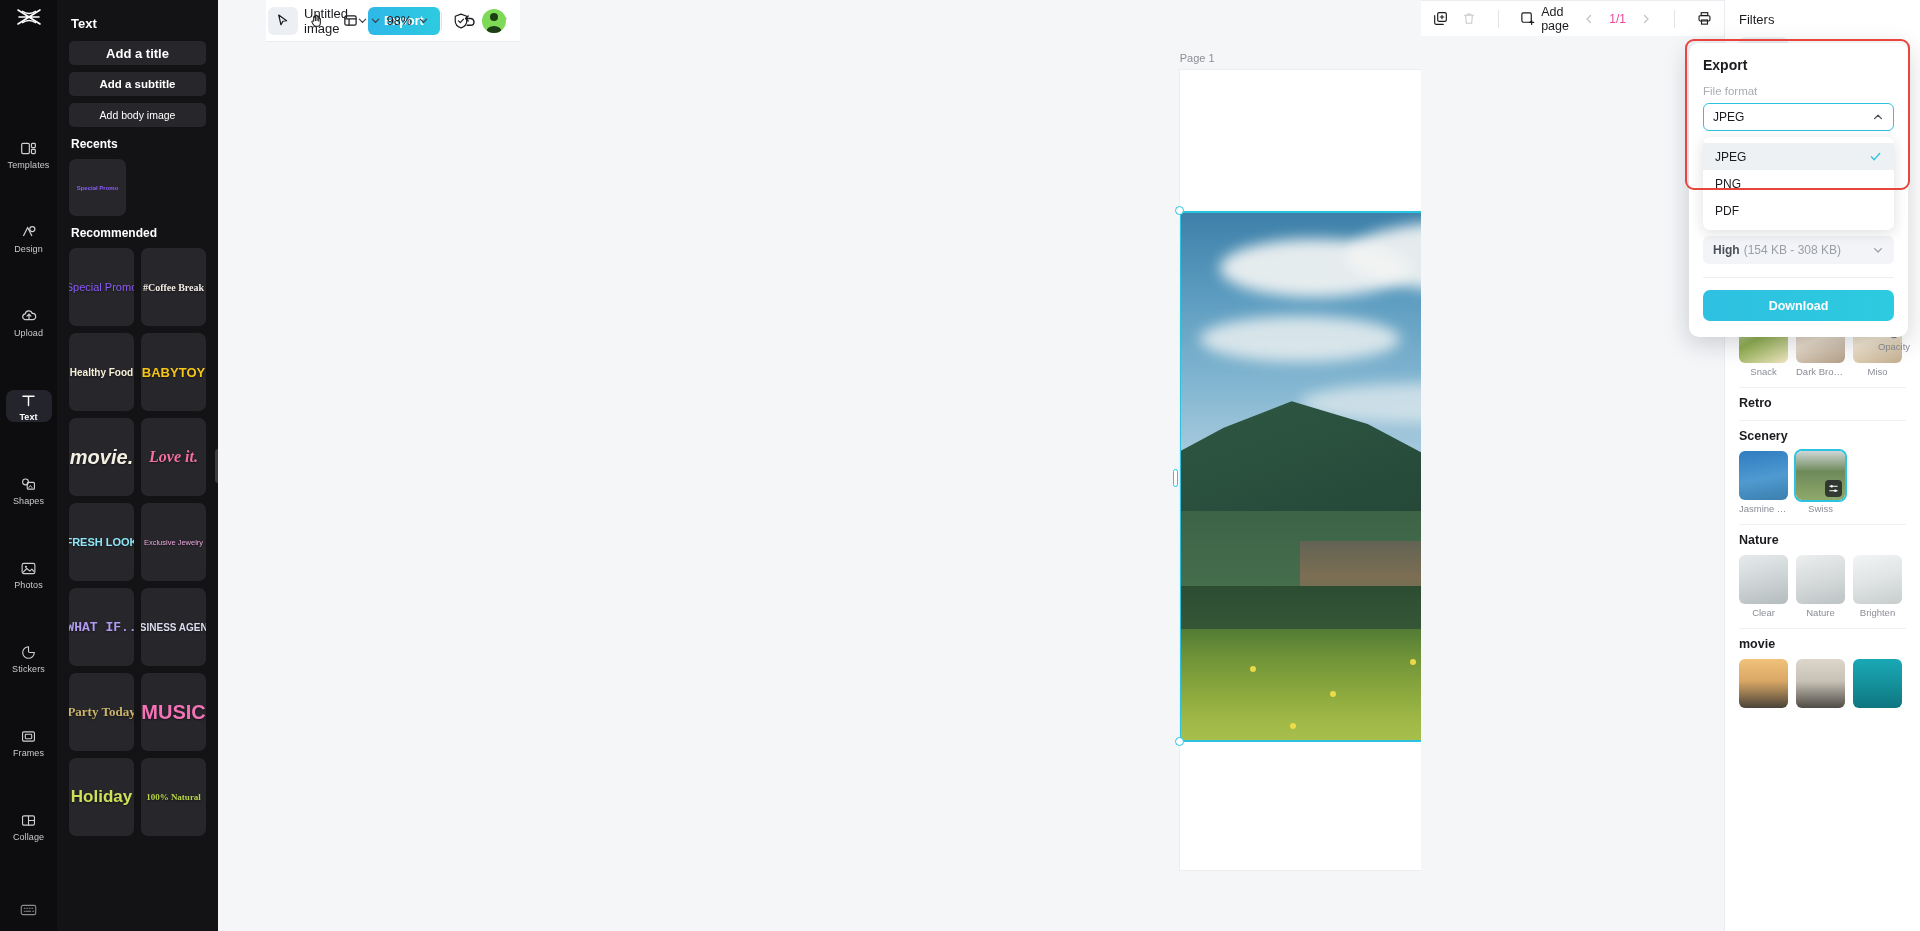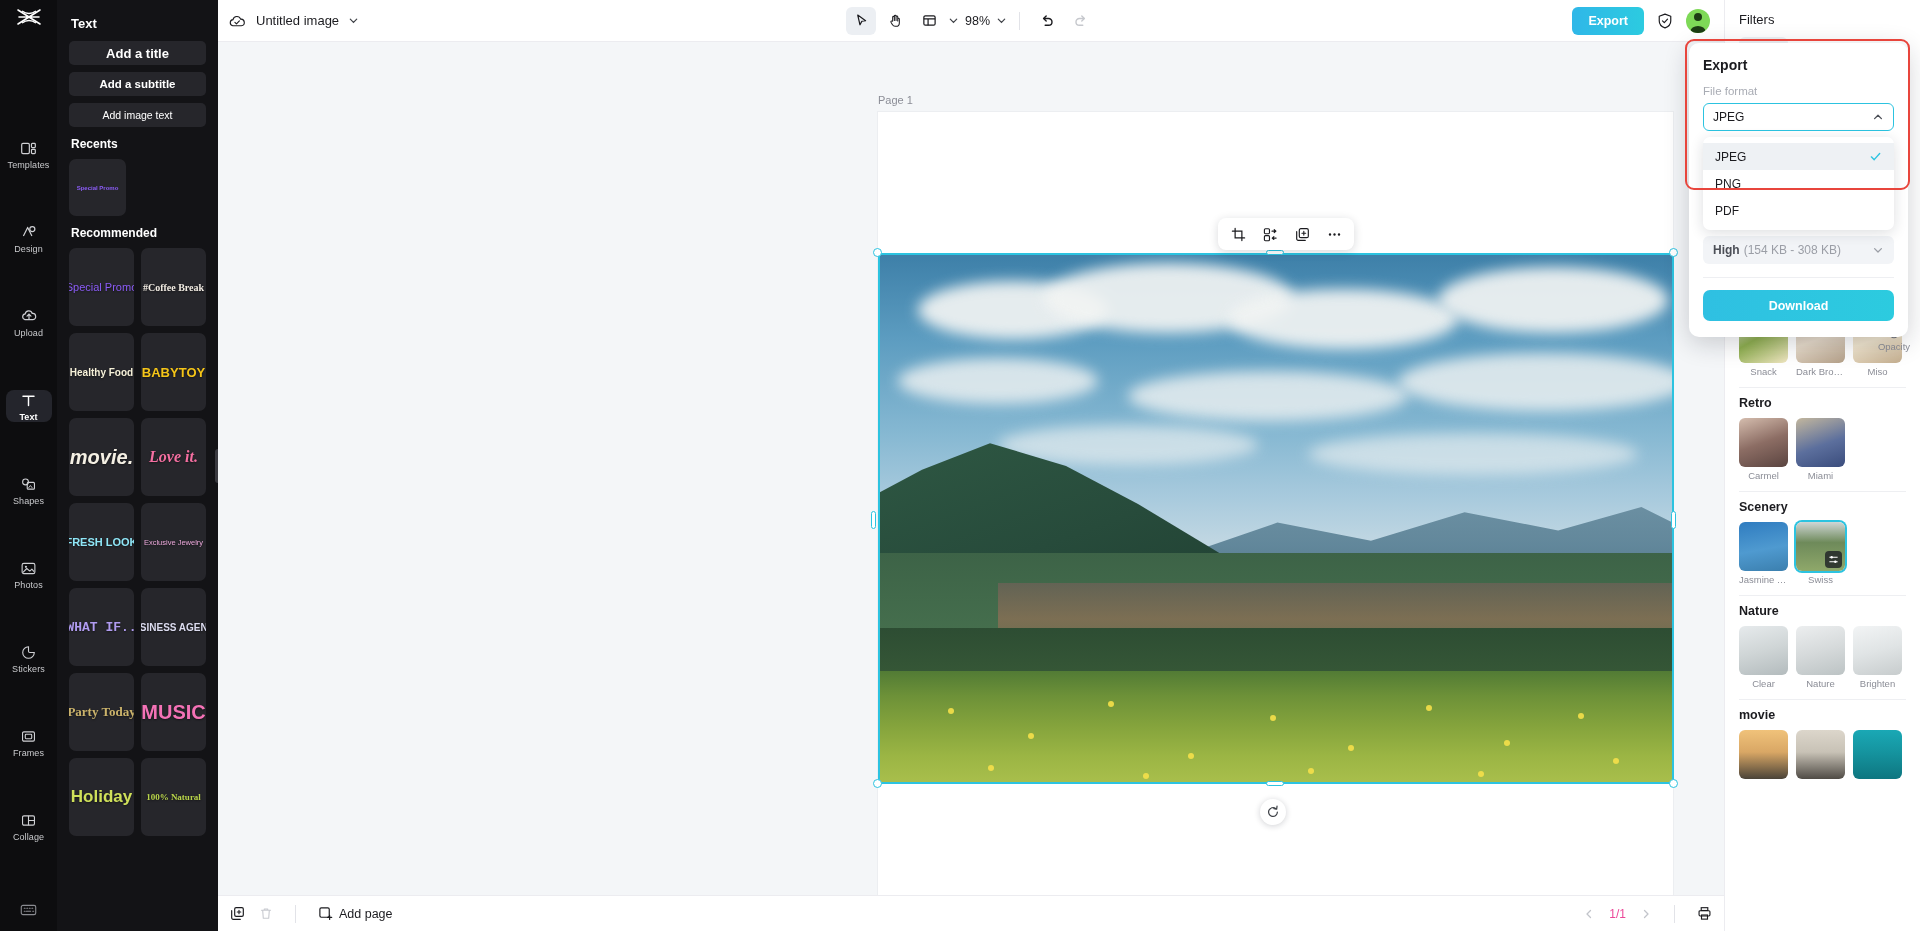--- a/index.html
+++ b/index.html
@@ -56,21 +56,21 @@
   .tcard {
     height:78px; background:#26262b; border-radius:7px; cursor:pointer;
     display:flex; align-items:center; justify-content:center; overflow:hidden;
     padding:0 4px;
   }
   .tcard span { white-space:nowrap; }
   .grip { position:absolute; right:-3px; top:50%; width:6px; height:34px;
           background:#3a3a40; border-radius:3px; transform:translateY(-50%); cursor:ew-resize; }
 
   
-  .main { flex:1; display:flex; flex-direction:column; min-width:0; background:#f4f6f8; }
+  .main { flex:1; display:flex; flex-direction:row; min-width:0; background:#f4f6f8;padding-left:48px; }
 
   
   .topbar {
     height:42px; background:#fff; display:flex; align-items:center;
     padding:0 14px 0 10px; border-bottom:1px solid #ececf0; flex:0 0 42px;
     position:relative; z-index:5;
   }
   .doc-name { display:flex; align-items:center; gap:9px; cursor:pointer; }
   .doc-name .nm { font-size:13px; color:#1b1b1f; }
   .tb-center { position:absolute; left:50%; transform:translateX(-50%); display:flex; align-items:center; gap:4px; }
@@ -339,21 +339,21 @@
         </svg>
     </div>
   </div>
 
   <div class="panel">
     <div class="panel-inner">
       <div class="panel-title">Text</div>
 
       <div class="addbtn t1">Add a title</div>
       <div class="addbtn t2">Add a subtitle</div>
-      <div class="addbtn t3">Add image text</div>
+      <div class="addbtn t3">Add body image</div>
 
       <div class="sec-head">Recents</div>
       <div class="recent-card">
         <span style="font-size:6px;font-weight:bold;color:#8b5cf6">Special Promo</span>
       </div>
 
       <div class="sec-head">Recommended</div>
       <div class="grid" id="rec-grid">
           <div class="tcard">
             <span style="color: rgb(139, 92, 246); font-size: 11px; font-weight: normal; font-style: normal; font-family: &quot;Liberation Sans&quot;, sans-serif; text-shadow: rgba(0, 0, 0, 0.45) 0px 1px 2px;">Special Promo</span>
@@ -687,30 +687,20 @@
             <div class="f-thumb" style="background: linear-gradient(160deg, rgb(207, 194, 180), rgb(232, 220, 203) 50%, rgb(179, 159, 136));"></div>
             <div class="f-cap">Dark Brown</div>
           </div>
           <div class="f-item">
             <div class="f-thumb" style="background: linear-gradient(160deg, rgb(230, 216, 192), rgb(241, 230, 207) 50%, rgb(195, 173, 142));"></div>
             <div class="f-cap">Miso</div>
           </div>
         </div>
         <div class="f-div"></div>
         <div class="f-sec">Retro</div>
-        <div class="f-row" style="margin-bottom: 6px;">
-          <div class="f-item">
-            <div class="f-thumb" style="background: linear-gradient(160deg, rgb(213, 189, 174), rgb(140, 109, 100) 50%, rgb(90, 68, 64));"></div>
-            <div class="f-cap">Carmel</div>
-          </div>
-          <div class="f-item">
-            <div class="f-thumb" style="background: linear-gradient(160deg, rgb(195, 183, 158), rgb(92, 111, 157) 55%, rgb(58, 76, 124));"></div>
-            <div class="f-cap">Miami</div>
-          </div>
-        </div>
         <div class="f-div"></div>
         <div class="f-sec">Scenery</div>
         <div class="f-row" style="margin-bottom: 6px;">
           <div class="f-item">
             <div class="f-thumb" style="background: linear-gradient(170deg, rgb(47, 124, 192), rgb(79, 154, 208) 55%, rgb(59, 127, 174));"></div>
             <div class="f-cap">Jasmine Tea</div>
           </div>
           <div class="f-item sel">
             <div class="f-thumb" style="background: linear-gradient(rgb(207, 214, 214) 0%, rgb(110, 138, 90) 42%, rgb(143, 168, 106) 100%);">
               <div class="f-adjust">

